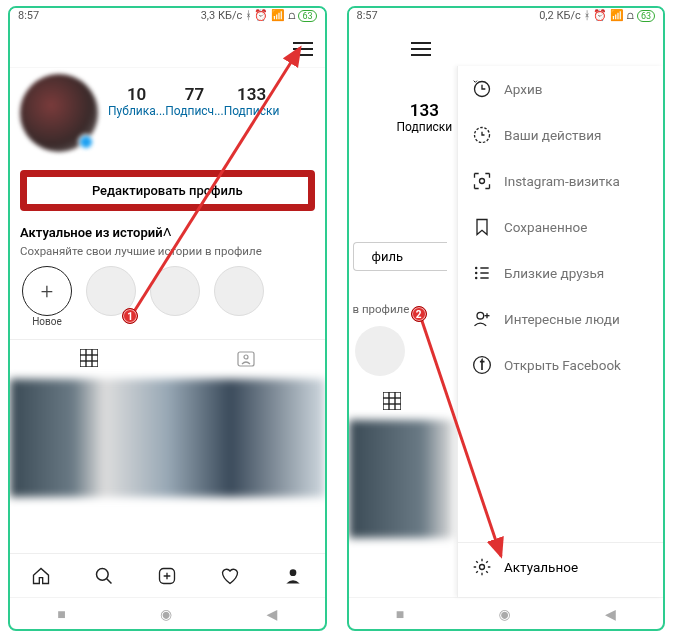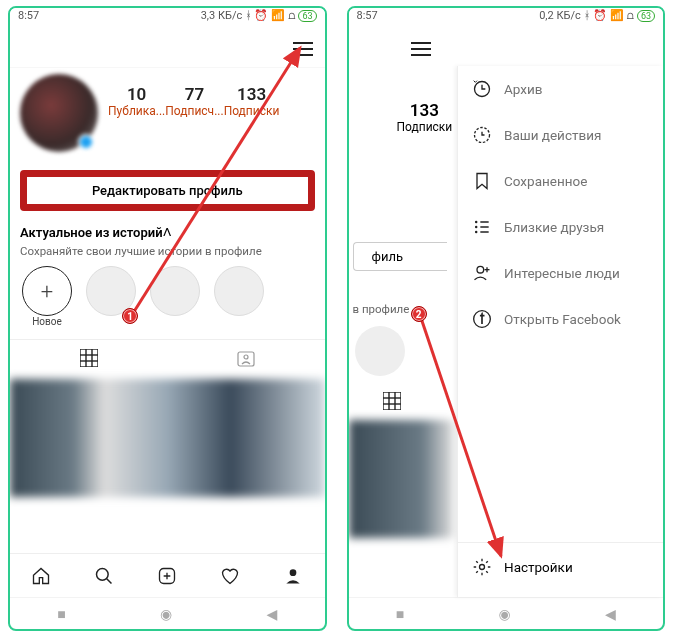--- a/index.html
+++ b/index.html
@@ -60,21 +60,21 @@
     flex-shrink: 0;
   }
   .avatar-dot {
     position: absolute; bottom: 2px; right: 4px;
     width: 16px; height: 16px; border-radius: 50%;
     background: #1da1f2; border: 2px solid #fff;
   }
   .stats { flex: 1; display: flex; justify-content: flex-start; text-align: center; margin-top: 10px; }
   .stat { font-size: 12px; color: #222; }
   .stat .num { font-size: 17px; font-weight: 600; display: block; }
-  .stat .lbl { font-size: 12px; color: #c2410c; }
+  .stat .lbl { font-size: 12px; color: #0369a1; }
   .edit-wrap { padding: 18px 10px 6px 10px; }
   .edit-btn {
     width: 100%; border: 7px solid #b91c1c; border-radius: 4px;
     background: #fff; padding: 6px 0; font-size: 13px; font-weight: 500;
     text-align: center; cursor: pointer;
   }
   .highlights { padding: 6px 10px 4px 10px; }
   .hl-head { display: flex; justify-content: flex-start; align-items: center; }
   .hl-head .t { font-size: 13px; font-weight: 600; }
   .hl-sub { font-size: 11.5px; color: #666; margin-top: 2px; }
@@ -360,20 +360,29 @@
           <svg width="20" height="20" viewBox="0 0 24 24">
             <circle cx="12" cy="12" r="9" fill="none" stroke="#222" stroke-width="1.6" stroke-dasharray="3 2"></circle>
             <path d="M12 8 V12 H15" fill="none" stroke="#222" stroke-width="1.6"></path>
           </svg>
         </span>
       <span>Ваши действия</span>
     </div>
     <div class="item">
       <span class="ico">
           <svg width="20" height="20" viewBox="0 0 24 24">
+            <path d="M3 3 H8 M3 3 V8 M21 3 H16 M21 3 V8 M3 21 H8 M3 21 V16 M21 21 H16 M21 21 V16" stroke="#222" stroke-width="1.6" fill="none"></path>
+            <circle cx="12" cy="12" r="3" fill="none" stroke="#222" stroke-width="1.6"></circle>
+          </svg>
+        </span>
+      <span>Instagram-визитка</span>
+    </div>
+    <div class="item">
+      <span class="ico">
+          <svg width="20" height="20" viewBox="0 0 24 24">
             <path d="M6 3 H18 V21 L12 16 L6 21 Z" fill="none" stroke="#222" stroke-width="1.6"></path>
           </svg>
         </span>
       <span>Сохраненное</span>
     </div>
     <div class="item">
       <span class="ico">
           <svg width="20" height="20" viewBox="0 0 24 24">
             <circle cx="5" cy="6" r="1.5" fill="#222"></circle>
             <circle cx="5" cy="12" r="1.5" fill="#222"></circle>
@@ -406,21 +415,21 @@
       <span>Открыть Facebook</span>
     </div>
     <div class="spacer"></div>
     <div class="settings">
       <span class="ico">
           <svg width="20" height="20" viewBox="0 0 24 24">
             <circle cx="12" cy="12" r="3" fill="none" stroke="#222" stroke-width="1.6"></circle>
             <path d="M12 2 V5 M12 19 V22 M2 12 H5 M19 12 H22 M5 5 L7 7 M17 17 L19 19 M19 5 L17 7 M7 17 L5 19" stroke="#222" stroke-width="1.6"></path>
           </svg>
         </span>
-      <span>Настройки</span>
+      <span>Актуальное</span>
     </div>
   </div>
 
   <div class="androidnav" style="margin-top:auto">
     <span class="shape">■</span>
     <span class="shape">◉</span>
     <span class="shape">◀</span>
   </div>
 
   <svg class="arrow" style="left:62px; top:300px;" width="120" height="260">

